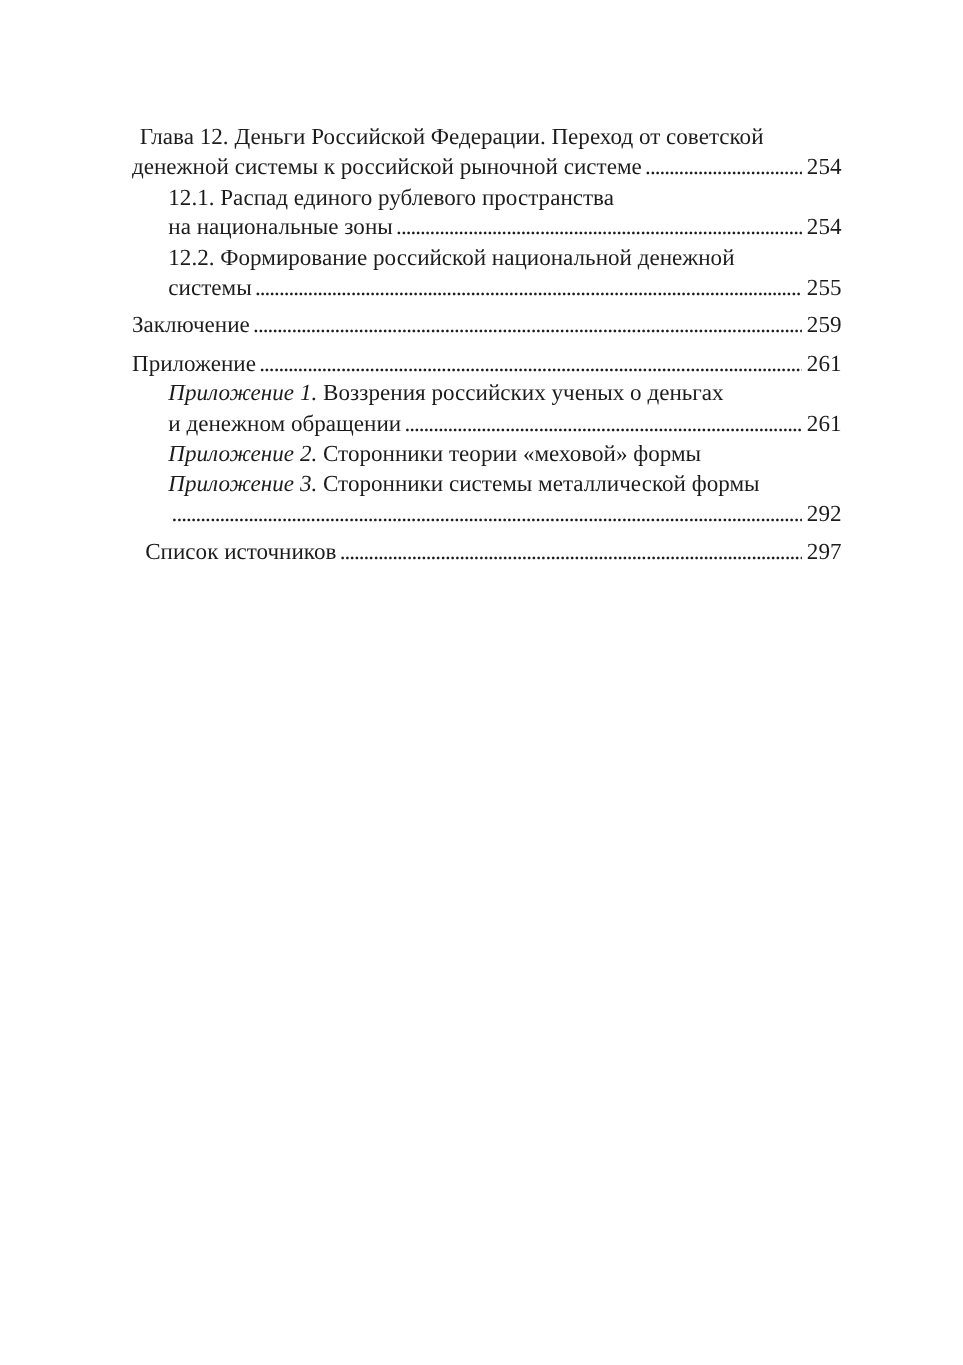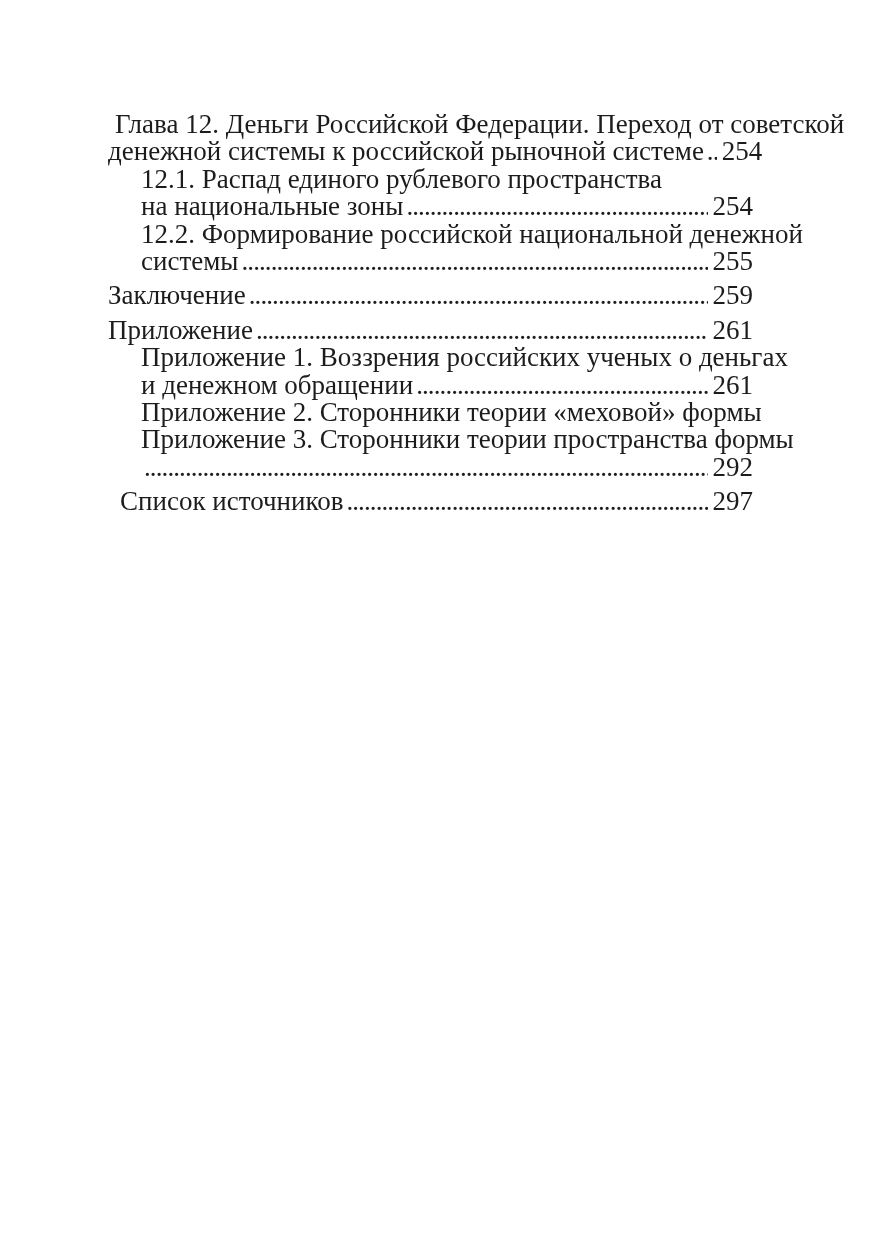--- a/index.html
+++ b/index.html
@@ -14,35 +14,35 @@
     overflow: hidden;
   }
   .sheet {
     position: relative;
     width: 875px;
     height: 1241px;
     background: #ffffff;
   }
   .toc {
     position: absolute;
-    left: 108px;
+    left: 120px;
     top: 111px;
     width: 645px;
-    font-size: 27px;
+    font-size: 21px;
     line-height: 27.4px;
     color: #1c1c1c;
   }
   .entry { margin: 0; }
   .entry.space-before { margin-top: 7px; }
   .line {
     display: flex;
     align-items: baseline;
   }
   .text { white-space: pre; }
-  .it { }
+  .it { font-style: italic; }
   .leader {
     flex: 1 1 auto;
     overflow: hidden;
     white-space: nowrap;
     min-width: 10px;
     margin-left: 3px;
     margin-right: 5px;
   }
   .leader::after {
     content: "...................................................................................................................................................................................................................";
@@ -112,21 +112,21 @@
           <span class="pagenum">261</span>
         </div>
       </div>
       <div class="entry" style="padding-left: 33px;">
         <div class="line">
           <span class="text"><span class="it">Приложение 2.</span><span> Сторонники теории «меховой» формы</span></span>
         </div>
       </div>
       <div class="entry" style="padding-left: 33px;">
         <div class="line">
-          <span class="text"><span class="it">Приложение 3.</span><span> Сторонники теории пространства формы</span></span>
+          <span class="text"><span class="it">Приложение 3.</span><span> Сторонники системы металлической формы</span></span>
         </div>
         <div class="line">
           <span class="leader"></span>
           <span class="pagenum">292</span>
         </div>
       </div>
       <div class="entry space-before" style="padding-left: 12px;">
         <div class="line">
           <span class="text"><span>Список источников</span></span>
           <span class="leader"></span>

